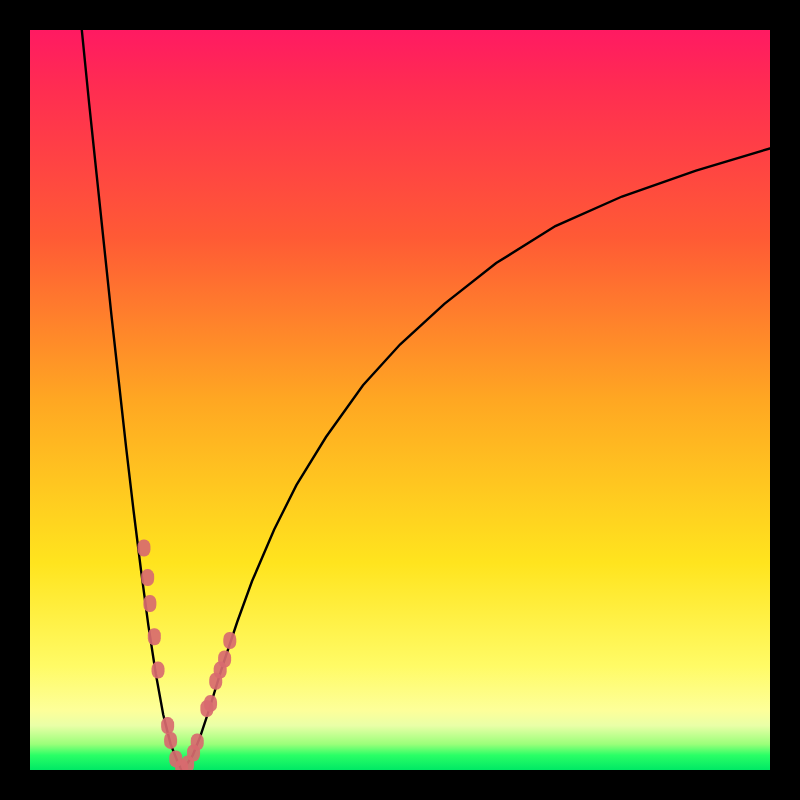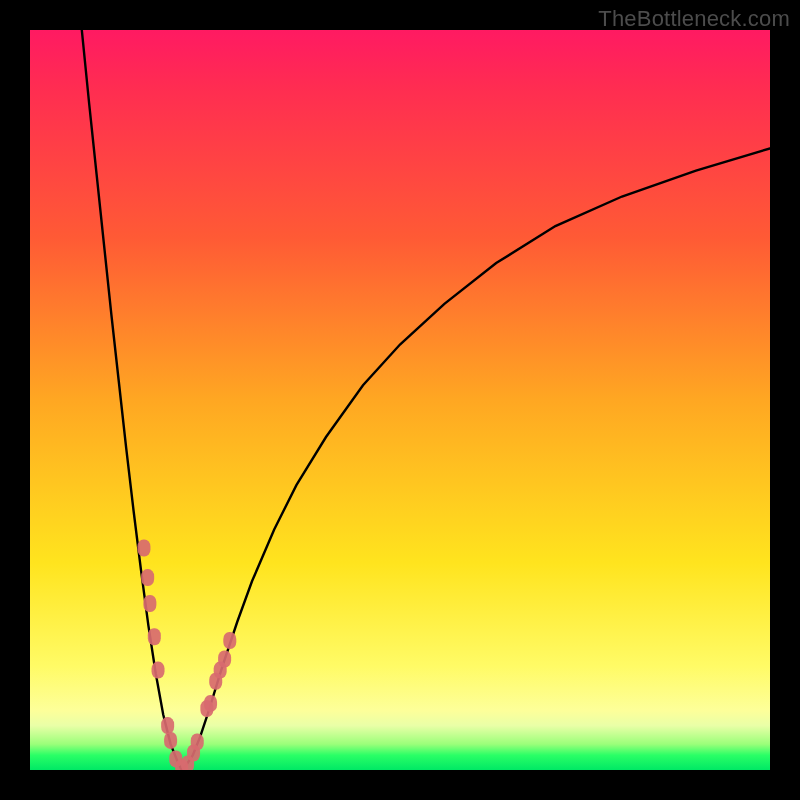--- a/index.html
+++ b/index.html
@@ -62,21 +62,20 @@
     font-size: 22px;
     letter-spacing: 0.2px;
     font-weight: 400;
     user-select: none;
   }
 </style>
 </head>
 <body>
 
 <div class="frame">
-  <div class="watermark">TheBottleneck.com</div>
 
   <div class="plot-area">
     <div class="gradient"></div>
     <svg class="curves" viewBox="0 0 740 740" preserveAspectRatio="none">
       <path id="left-path" fill="none" stroke="#000000" stroke-width="2.4" stroke-linecap="round" d="M51.80 0.00 L59.20 74.00 L66.60 144.30 L74.00 214.60 L81.40 284.90 L88.80 351.50 L96.20 418.10 L103.60 481.00 L111.00 540.20 L118.40 595.70 L125.80 643.80 L133.20 684.50 L140.60 714.10 L148.00 732.60 L151.70 740.00"></path>
       <path id="right-path" fill="none" stroke="#000000" stroke-width="2.4" stroke-linecap="round" d="M151.70 740.00 L155.40 736.30 L162.80 725.20 L170.20 706.70 L177.60 684.50 L192.40 636.40 L207.20 592.00 L222.00 551.30 L244.20 499.50 L266.40 455.10 L296.00 407.00 L333.00 355.20 L370.00 314.50 L414.40 273.80 L466.20 233.10 L525.40 196.10 L592.00 166.50 L666.00 140.60 L740.00 118.40"></path>
       <g id="markers">
           <rect x="107.46" y="509.50" width="13" height="17" rx="6" ry="7" fill="#d86a6f" fill-opacity="0.92"></rect>
           <rect x="111.16" y="539.10" width="13" height="17" rx="6" ry="7" fill="#d86a6f" fill-opacity="0.92"></rect>
           <rect x="113.38" y="565.00" width="13" height="17" rx="6" ry="7" fill="#d86a6f" fill-opacity="0.92"></rect>

